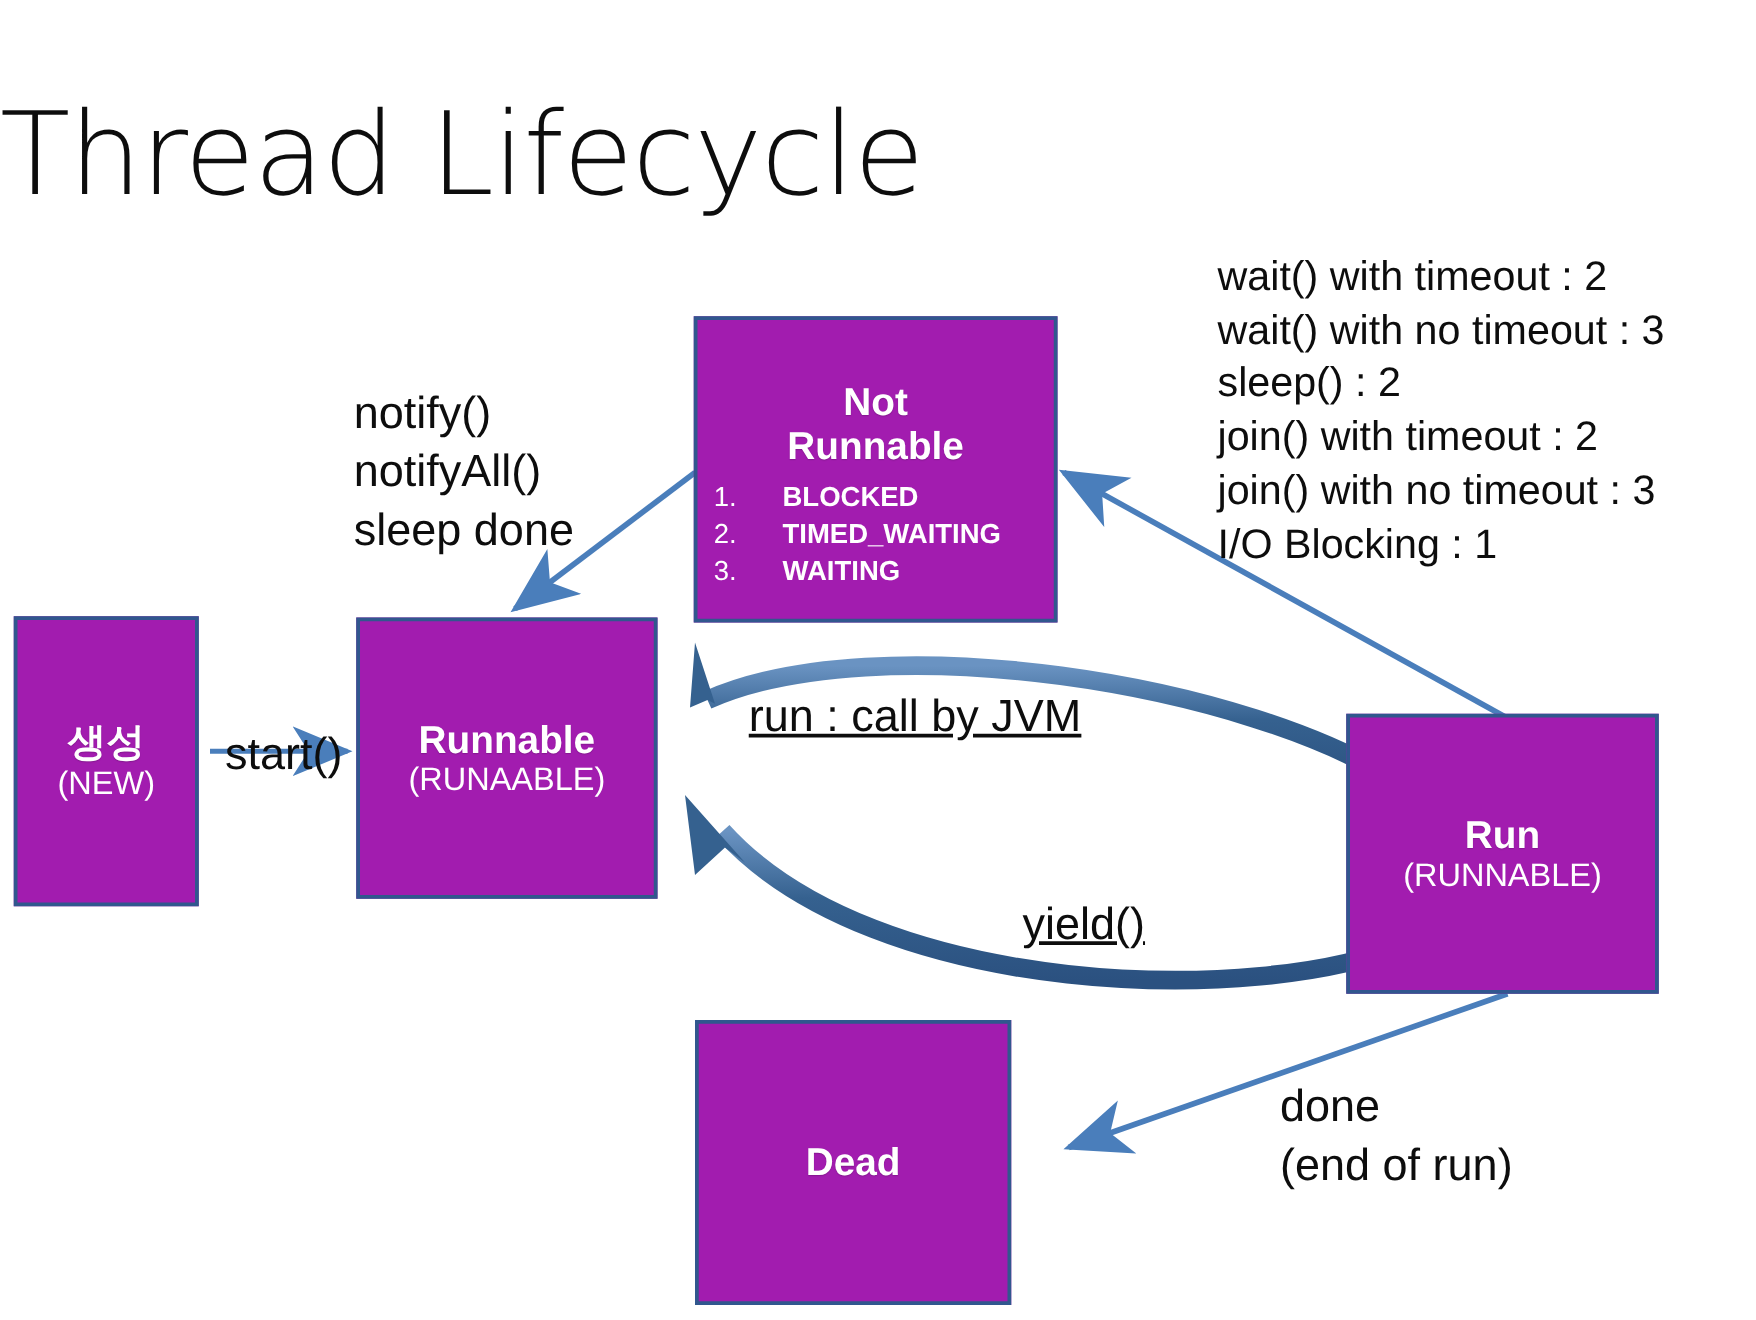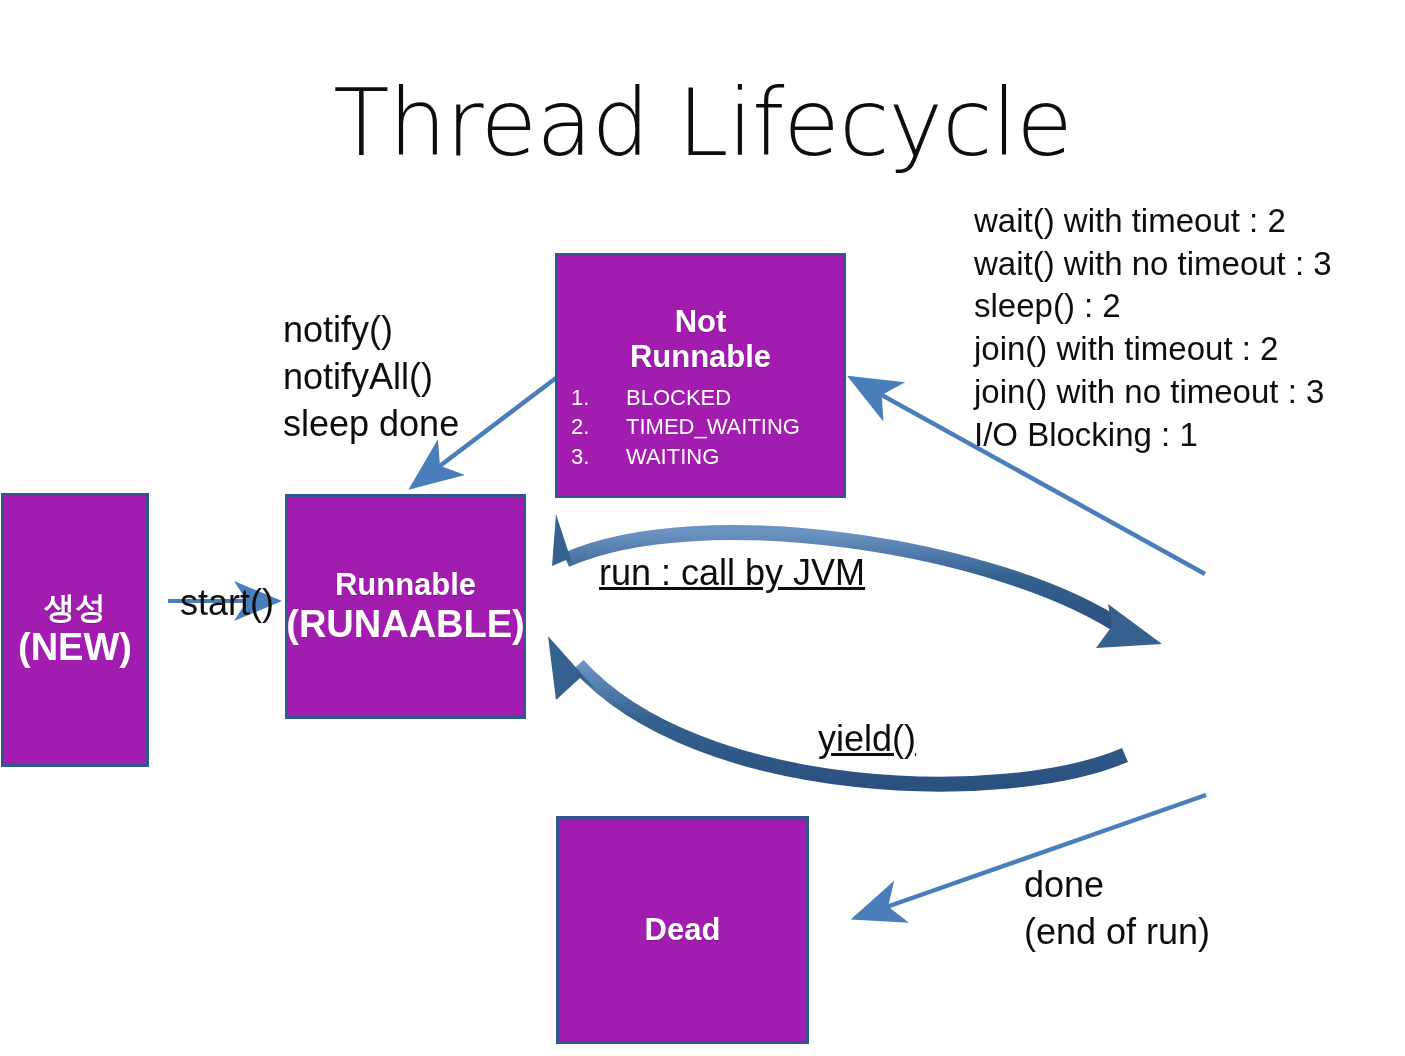--- a/index.html
+++ b/index.html
@@ -17,21 +17,21 @@
     background: #ffffff;
     overflow: hidden;
   }
 
   
   #title {
     position: absolute;
     left: 0;
     top: 78px;
     width: 1405px;
-    text-align: center;
+    text-align: left;
     font-family: "DejaVu Sans", sans-serif;
     font-weight: 300;
     font-size: 92px;
     line-height: 1.0;
     letter-spacing: -1px;
     color: #0d0d0d;
     white-space: nowrap;
   }
 
   
@@ -48,27 +48,27 @@
     text-align: center;
   }
   .state-title {
     font-weight: bold;
     font-size: 31px;
     line-height: 1.12;
     color: #ffffff;
     text-shadow: 0 1px 1px rgba(0,0,0,0.18);
   }
   .state-sub {
-    font-weight: bold;
-    font-size: 38px;
+    font-weight: normal;
+    font-size: 26px;
     line-height: 1.12;
     color: #ffffff;
   }
 
-  #box-new      { left: 1px;  top: 493px; width: 148px; height: 274px; }
+  #box-new      { left: 11px;  top: 493px; width: 148px; height: 232px; }
   #box-runnable { left: 285px; top: 494px; width: 241px; height: 225px; }
   #box-notrunnable {
     left: 555px; top: 253px; width: 291px; height: 245px;
     justify-content: flex-start;
     align-items: stretch;
   }
   #box-run      { left: 1077px; top: 571px; width: 250px; height: 224px; }
   #box-dead     { left: 556px;  top: 816px; width: 253px; height: 228px; }
 
   
@@ -87,21 +87,21 @@
     text-align: left;
   }
   .nr-list li {
     display: flex;
     font-size: 22px;
     line-height: 1.32;
     color: #ffffff;
     padding-left: 13px;
   }
   .nr-num  { width: 55px; flex: 0 0 55px; }
-  .nr-text { flex: 1 1 auto; }
+  .nr-text { flex: 1 1 auto; font-weight: bold; }
 
   
   .label {
     position: absolute;
     color: #0d0d0d;
     font-size: 36px;
     line-height: 1.30;
     white-space: pre;
   }
   #label-notify  { left: 283px;  top: 307px; }
@@ -191,20 +191,24 @@
         <span class="nr-num">2.</span>
         <span class="nr-text">TIMED_WAITING</span>
       </li>
       <li>
         <span class="nr-num">3.</span>
         <span class="nr-text">WAITING</span>
       </li>
     </ul>
   </div>
 
+  <div class="state-box" id="box-run">
+    <div class="state-title">Run</div>
+    <div class="state-sub">(RUNNABLE)</div>
+  </div>
 
   <div class="state-box" id="box-dead">
     <div class="state-title">Dead</div>
   </div>
 
   <div class="label" id="label-start">start()</div>
 
   <div class="label" id="label-notify">notify()
 notifyAll()
 sleep done</div>

